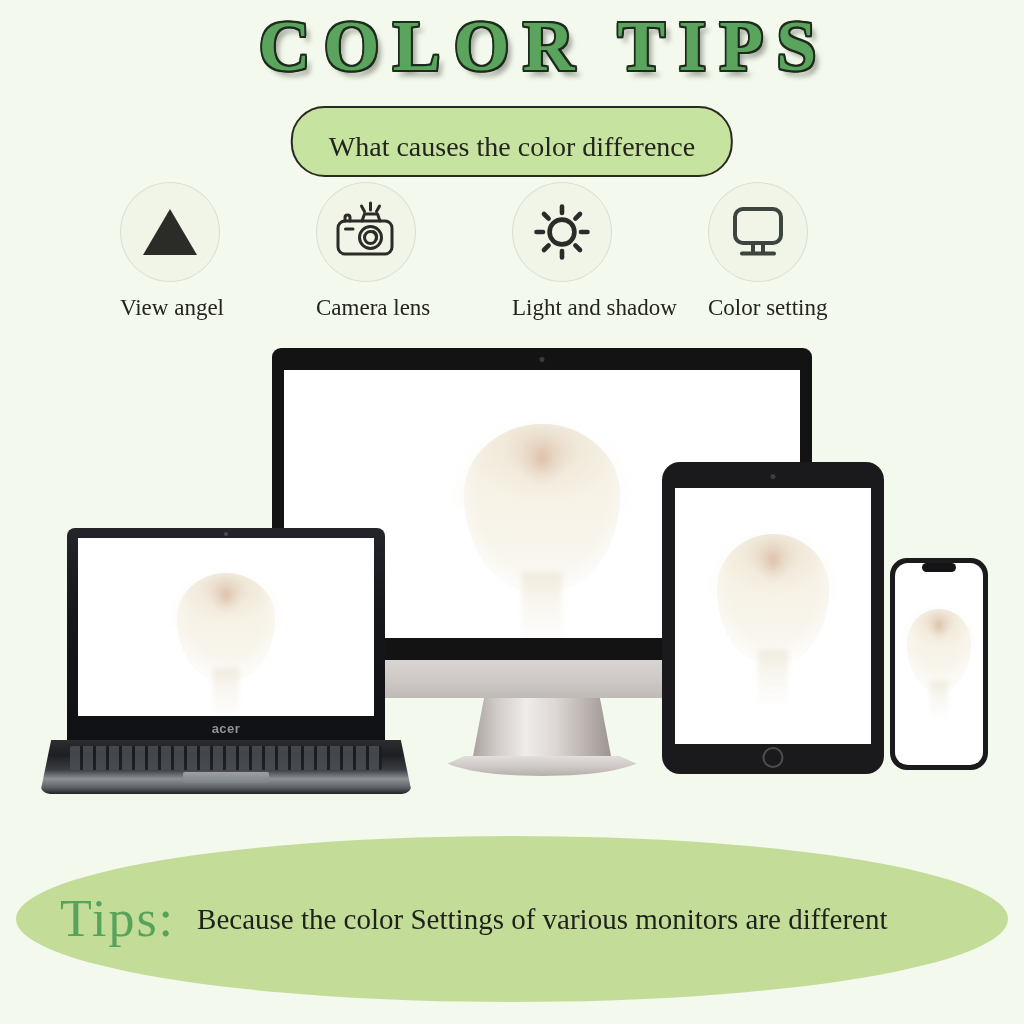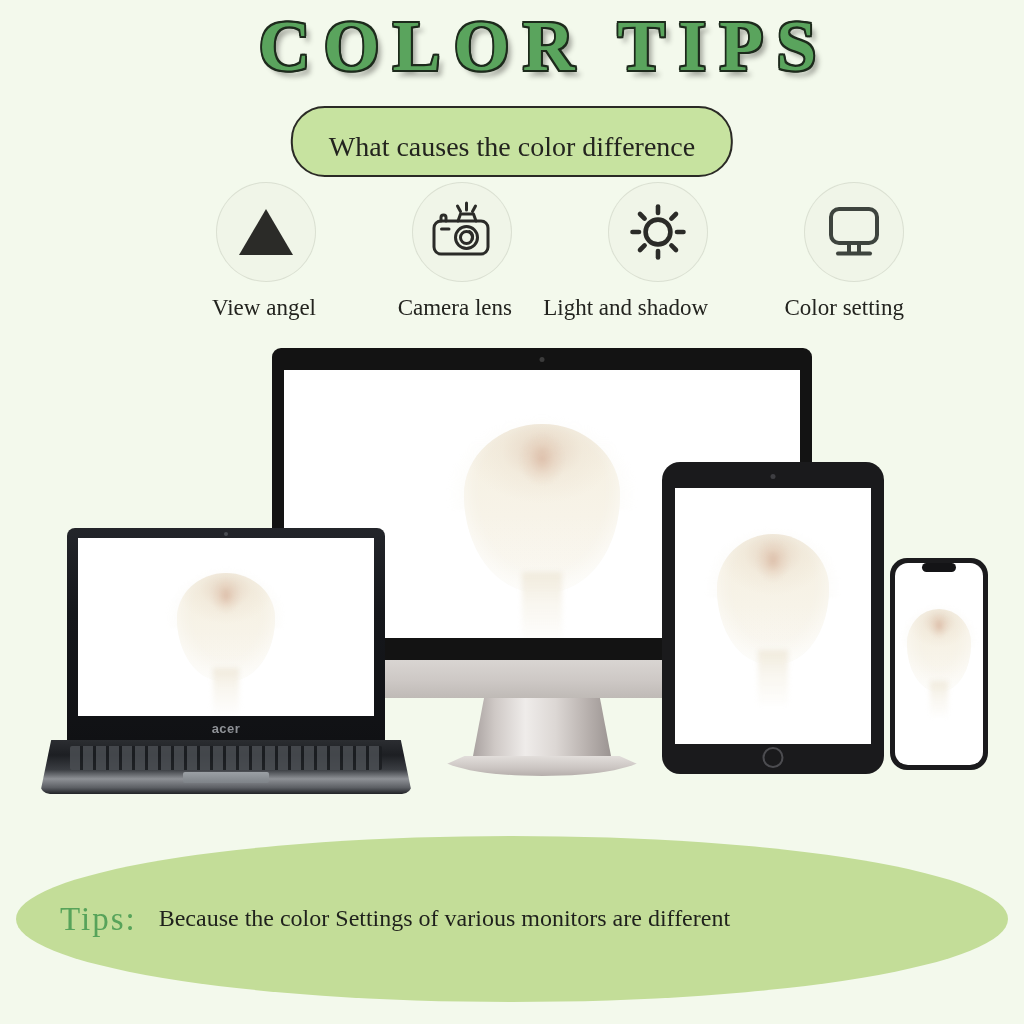--- a/index.html
+++ b/index.html
@@ -74,21 +74,21 @@
     left: 0;
     width: 1024px;
     display: flex;
     justify-content: center;
     align-items: flex-start;
   }
   .feature {
     width: 196px;
     display: flex;
     flex-direction: column;
-    align-items: flex-end;
+    align-items: flex-start;
   }
   .icon-circle {
     width: 100px;
     height: 100px;
     border-radius: 50%;
     background: #f0f5e8;
     box-shadow: 0 0 0 1px rgba(170,175,160,0.30) inset;
     display: flex;
     align-items: center;
     justify-content: center;
@@ -396,29 +396,29 @@
     left: 16px;
     top: 836px;
     width: 992px;
     height: 166px;
     display: flex;
     align-items: center;
     box-sizing: border-box;
     padding-left: 44px;
   }
   .tips-label {
-    font-size: 33px;
+    font-size: 52px;
     color: #57a35a;
     letter-spacing: 2px;
     margin-right: 22px;
     flex: none;
     line-height: 1;
   }
   .tips-body {
-    font-size: 24px;
+    font-size: 29px;
     color: #1f211c;
     line-height: 1.33;
     max-width: 720px;
   }
   .tips-body div { white-space: nowrap; }
 </style>
 </head>
 <body>
 
 <div class="page">

